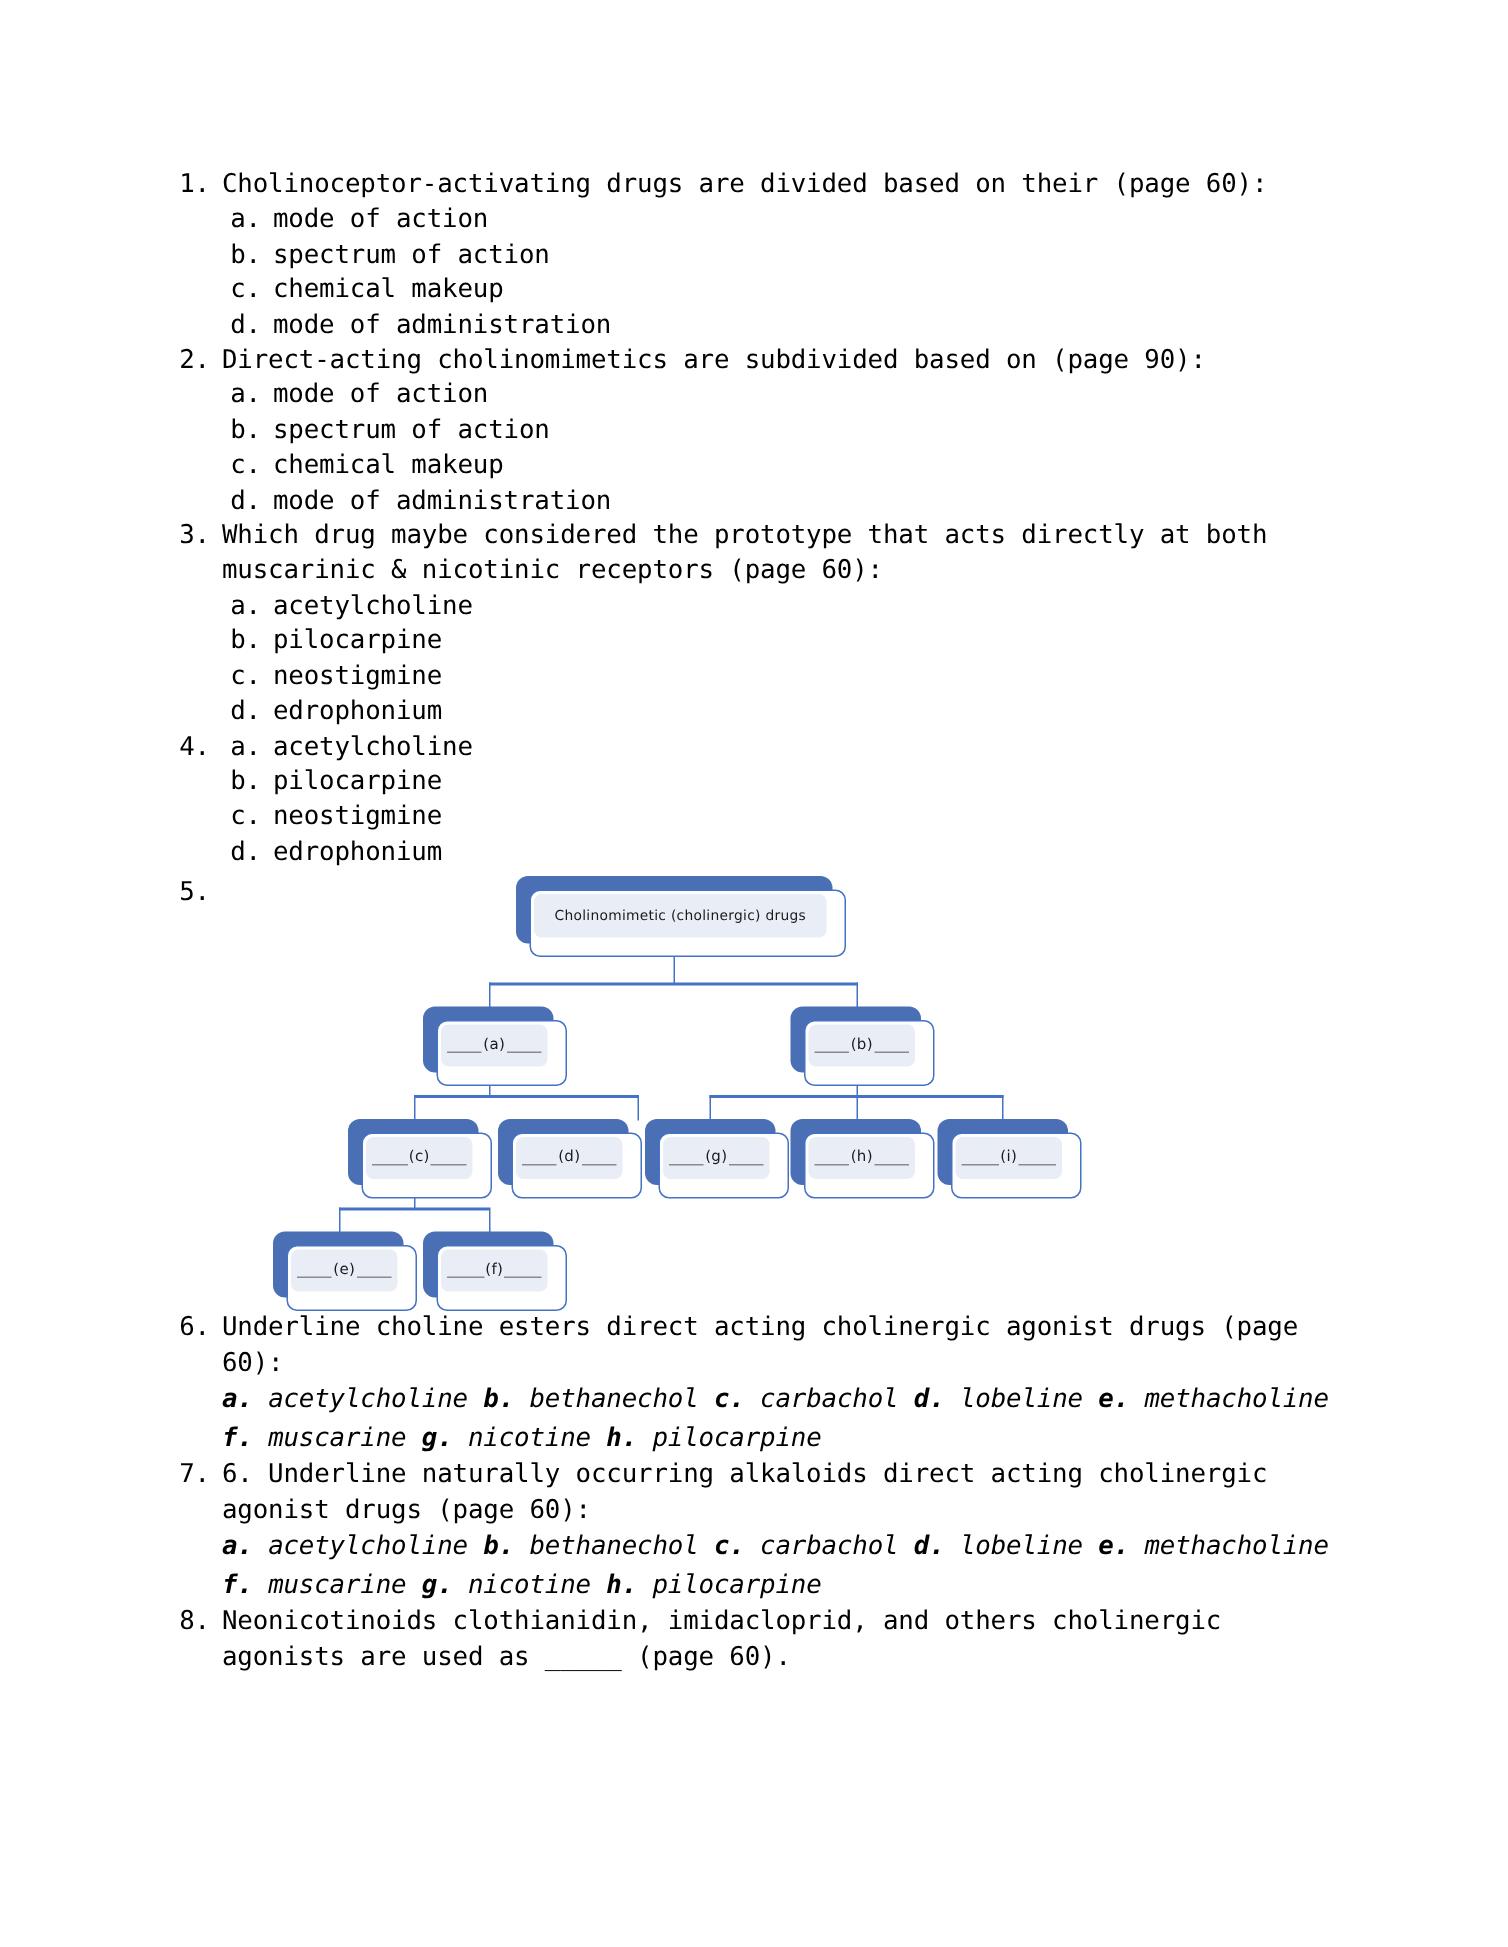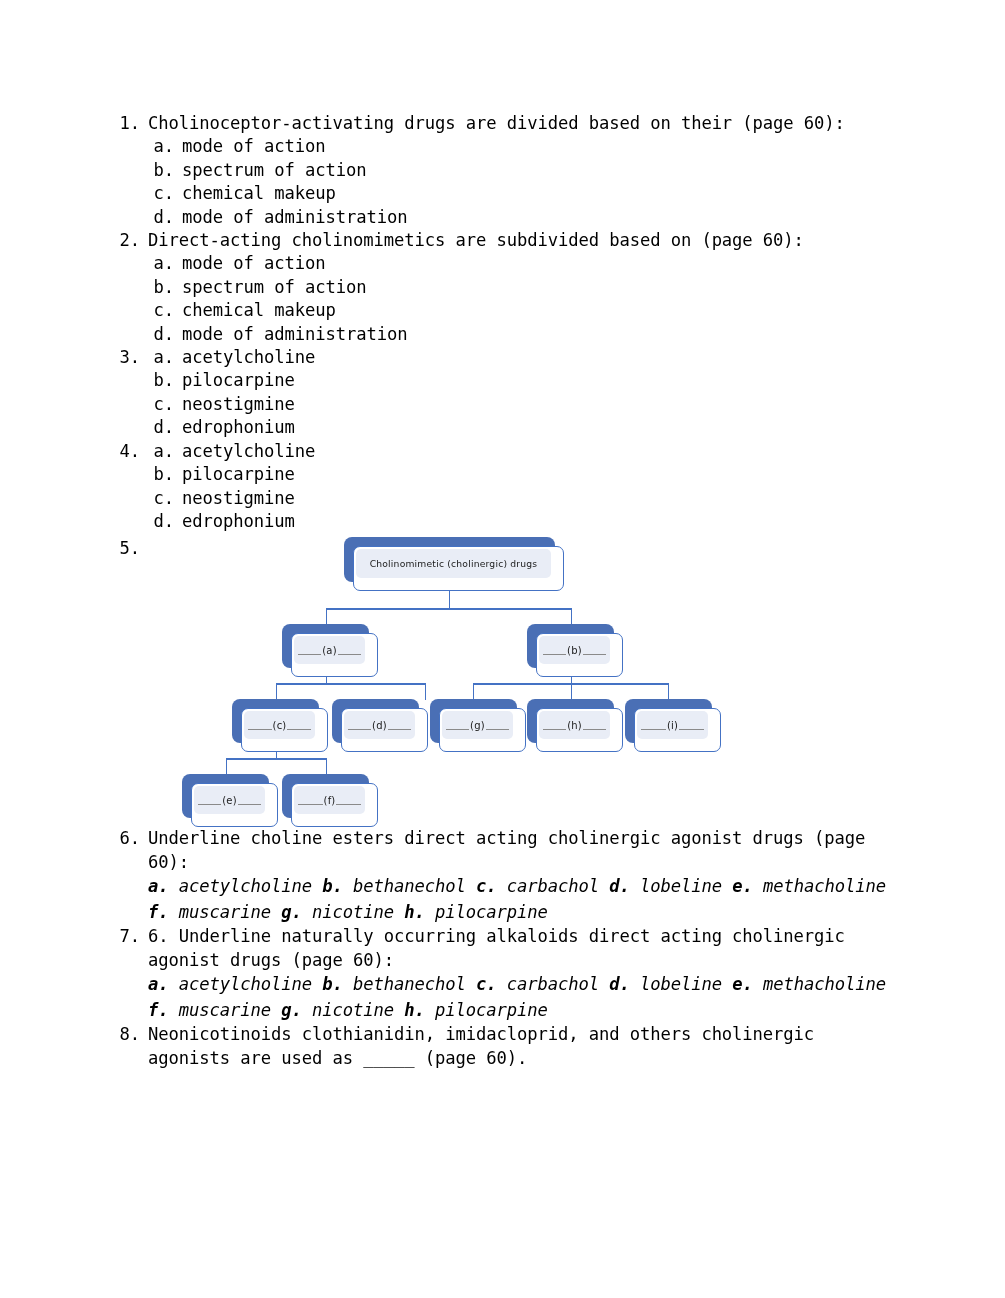--- a/index.html
+++ b/index.html
@@ -184,21 +184,21 @@
           </li>
           <li>
             <span class="onum">d.</span>
             <span>mode of administration</span>
           </li>
         </ol>
       </li>
 
       <li>
         <span class="qnum">2.</span>
-        <span class="qtext">Direct-acting cholinomimetics are subdivided based on (page 60):</span>
+        <span class="qtext">Direct-acting cholinomimetics are subdivided based on (page 90):</span>
         <ol class="opts">
           <li>
             <span class="onum">a.</span>
             <span>mode of action</span>
           </li>
           <li>
             <span class="onum">b.</span>
             <span>spectrum of action</span>
           </li>
           <li>
@@ -207,20 +207,21 @@
           </li>
           <li>
             <span class="onum">d.</span>
             <span>mode of administration</span>
           </li>
         </ol>
       </li>
 
       <li>
         <span class="qnum">3.</span>
+        <span class="qtext">Which drug maybe considered the prototype that acts directly at both muscarinic &amp; nicotinic receptors (page 60):</span>
         <ol class="opts">
           <li>
             <span class="onum">a.</span>
             <span>acetylcholine</span>
           </li>
           <li>
             <span class="onum">b.</span>
             <span>pilocarpine</span>
           </li>
           <li>

